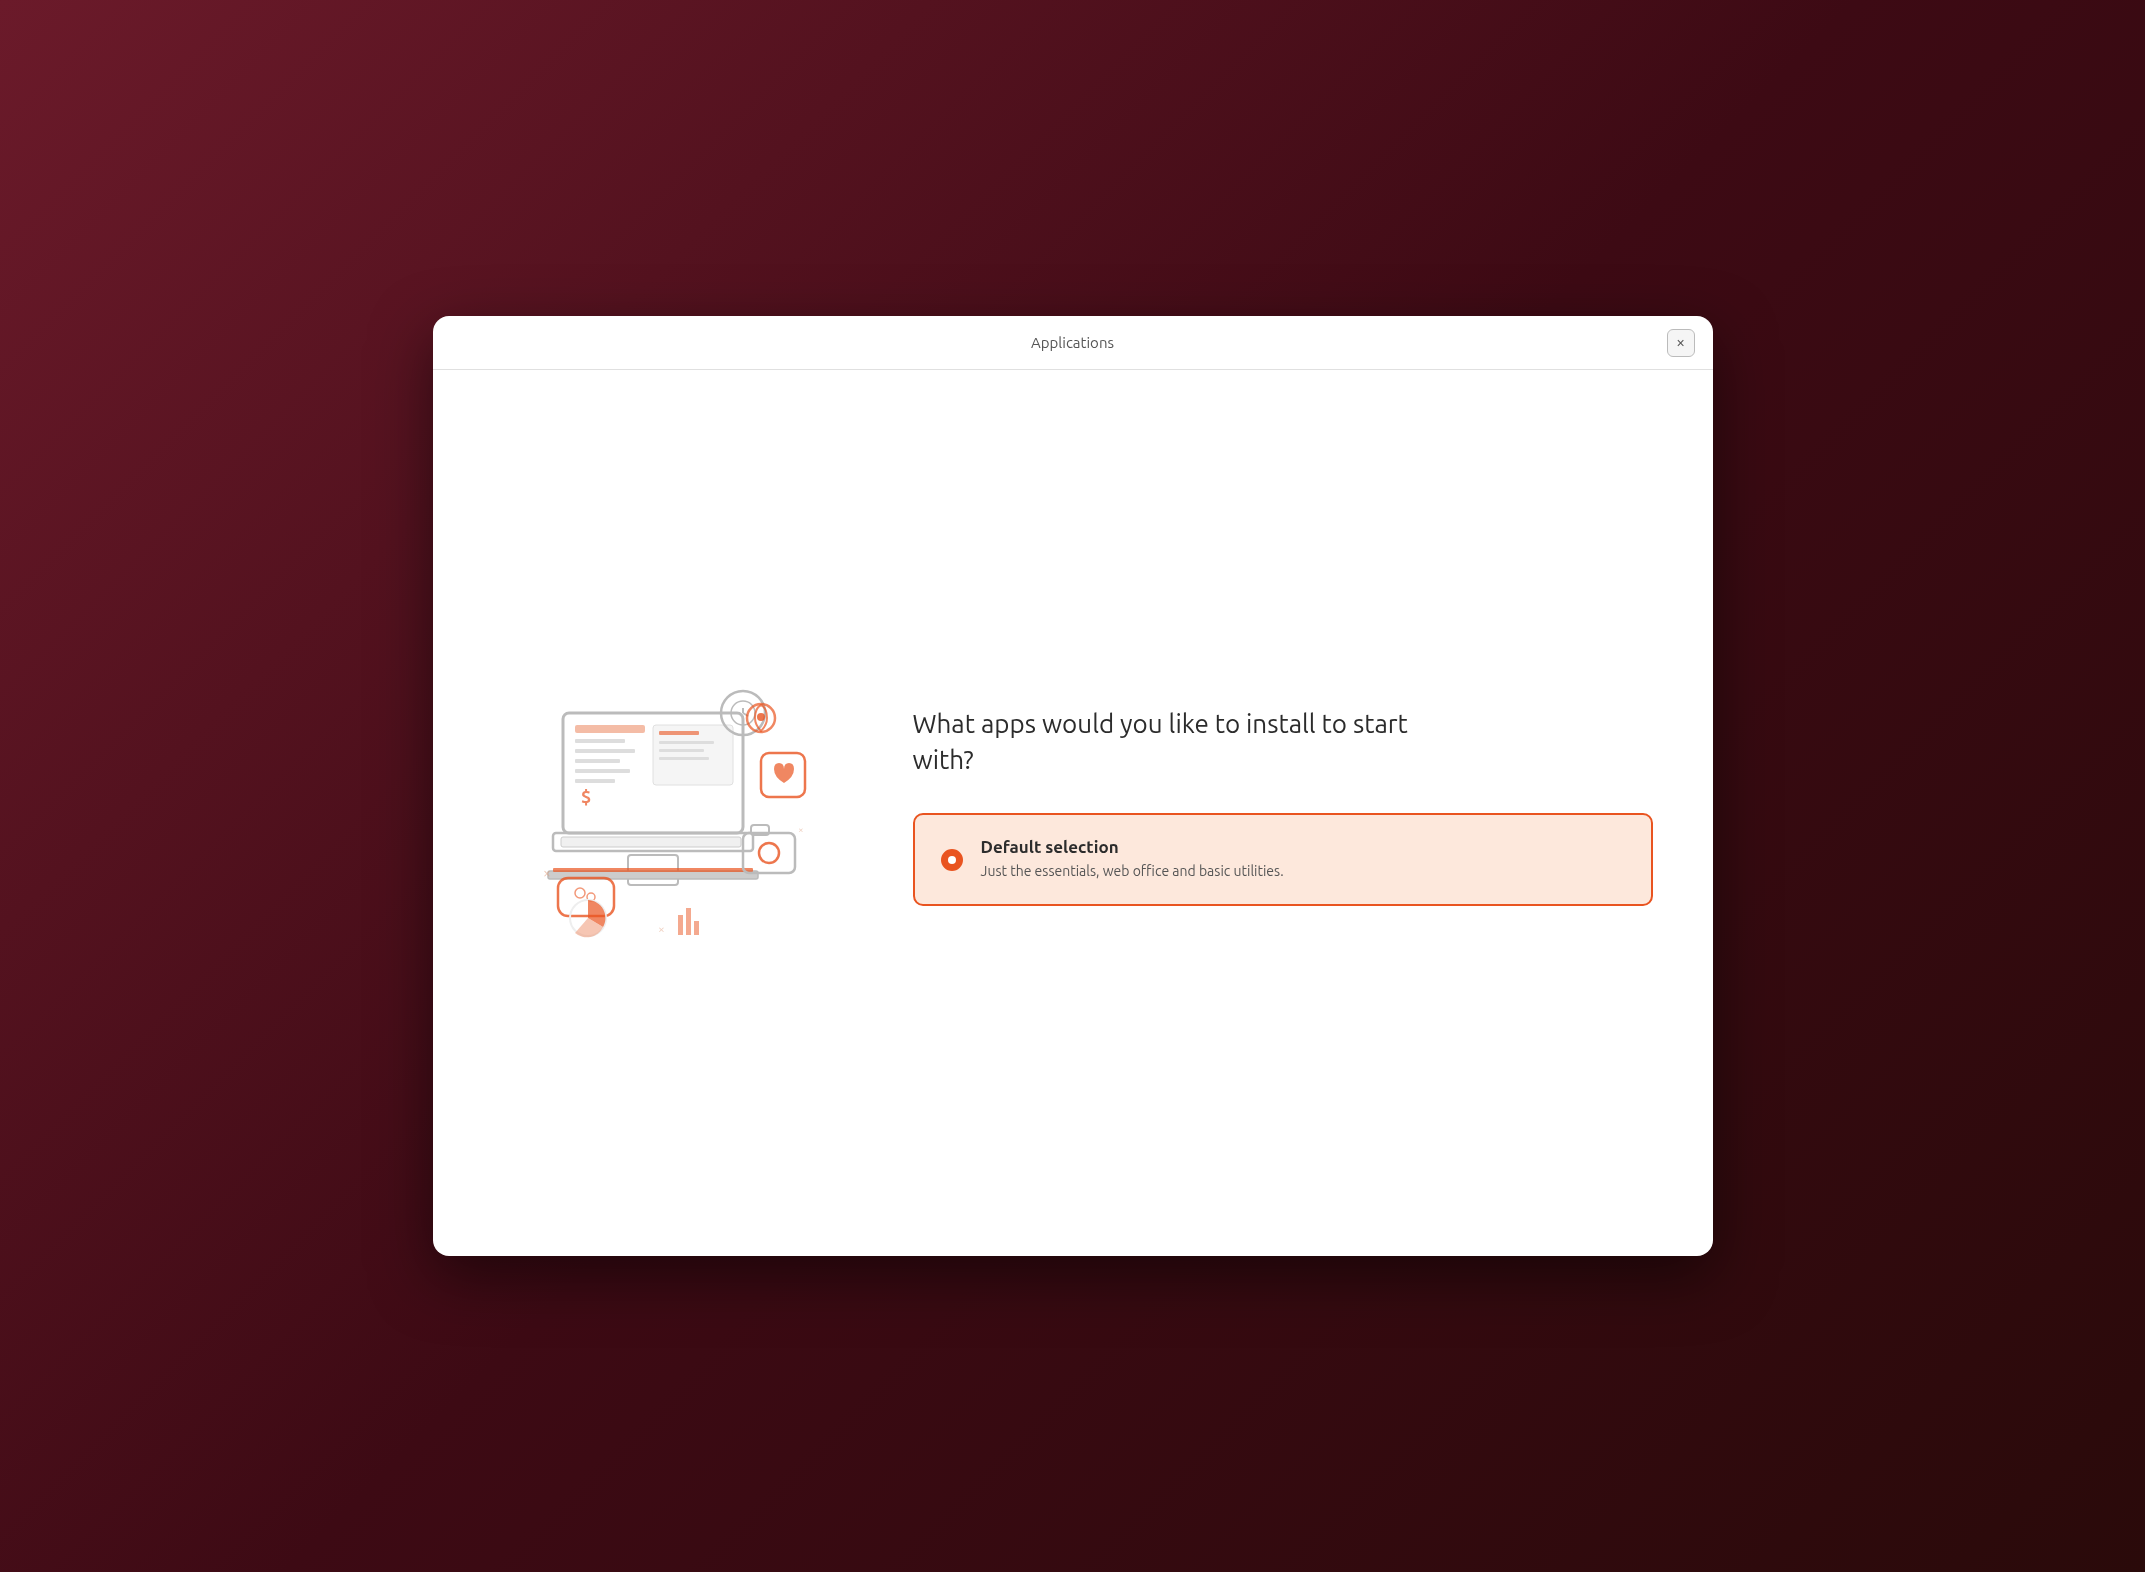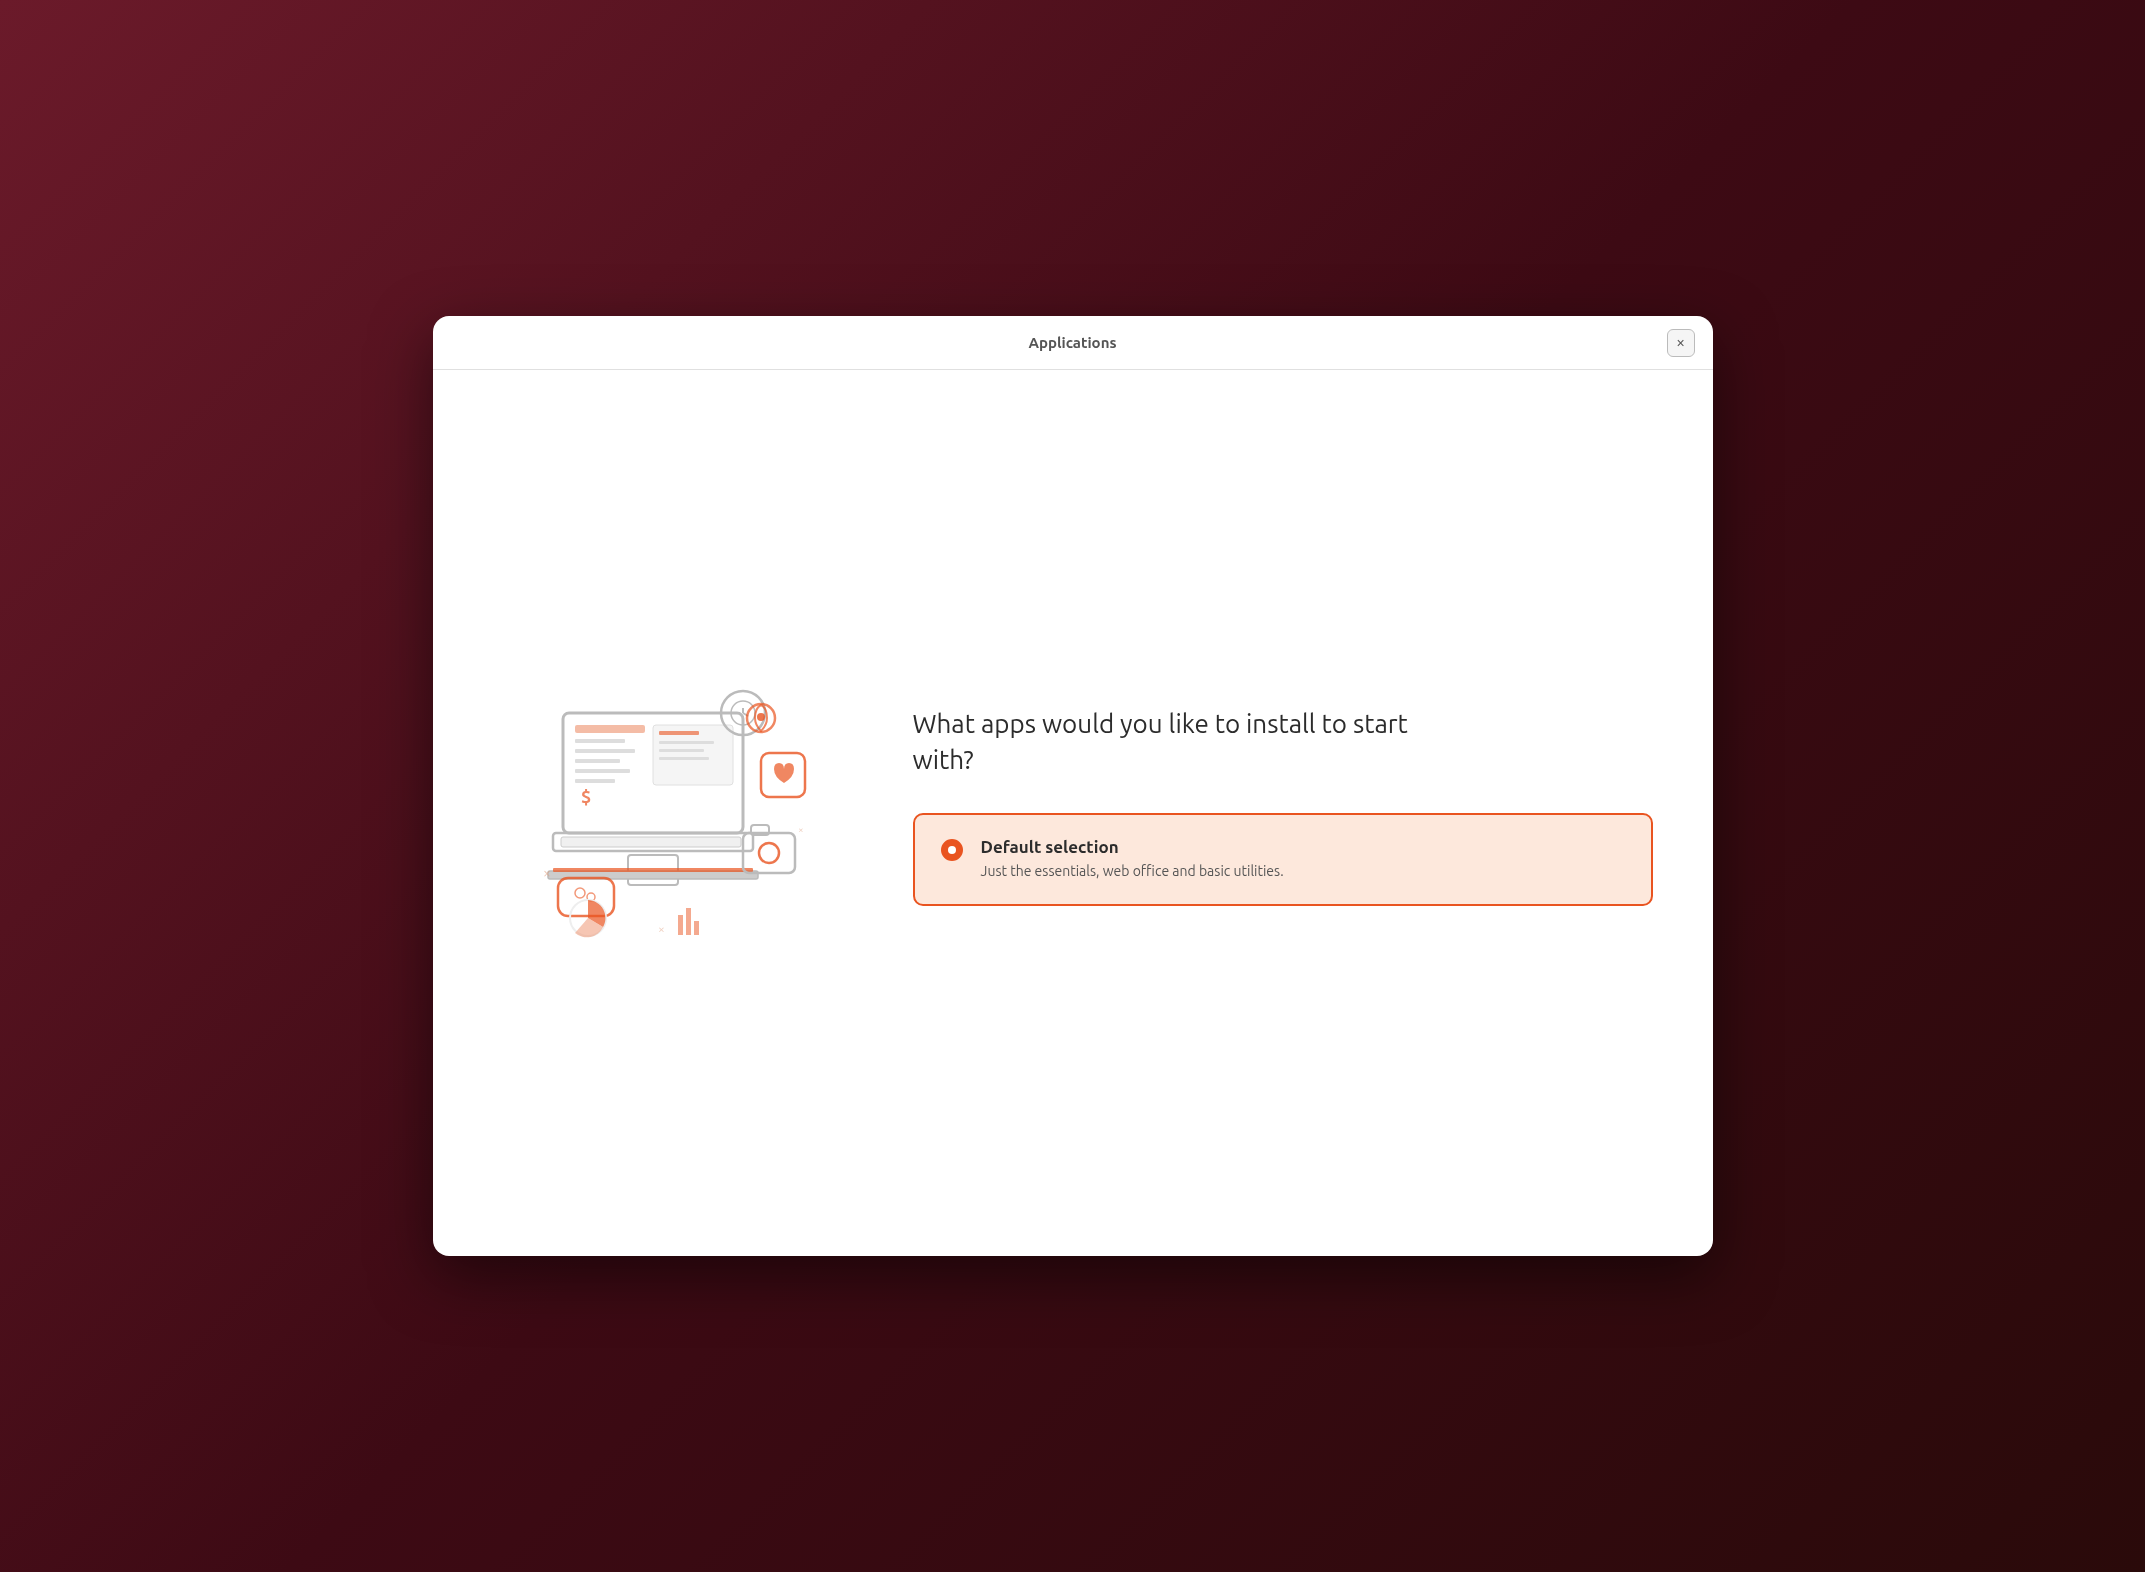--- a/index.html
+++ b/index.html
@@ -36,21 +36,21 @@
       justify-content: center;
       padding: 18px 24px;
       position: relative;
       border-bottom: 1px solid #e0e0e0;
       flex-shrink: 0;
     }
 
     .dialog-title {
       font-size: 15px;
       color: #555;
-      font-weight: 700;
+      font-weight: 400;
     }
 
     .close-btn {
       position: absolute;
       right: 18px;
       top: 50%;
       transform: translateY(-50%);
       width: 28px;
       height: 28px;
       border: 1.5px solid #bbb;
@@ -101,21 +101,21 @@
       line-height: 1.35;
       margin-bottom: 36px;
       max-width: 520px;
     }
 
     .option-card {
       border-radius: 10px;
       padding: 22px 26px;
       margin-bottom: 14px;
       display: flex;
-      align-items: flex-start;
+      align-items: center;
       gap: 18px;
       cursor: pointer;
       border: 2px solid transparent;
       transition: background 0.15s;
     }
 
     .option-card.selected {
       background: #fde8dc;
       border: 2px solid #e95420;
     }

